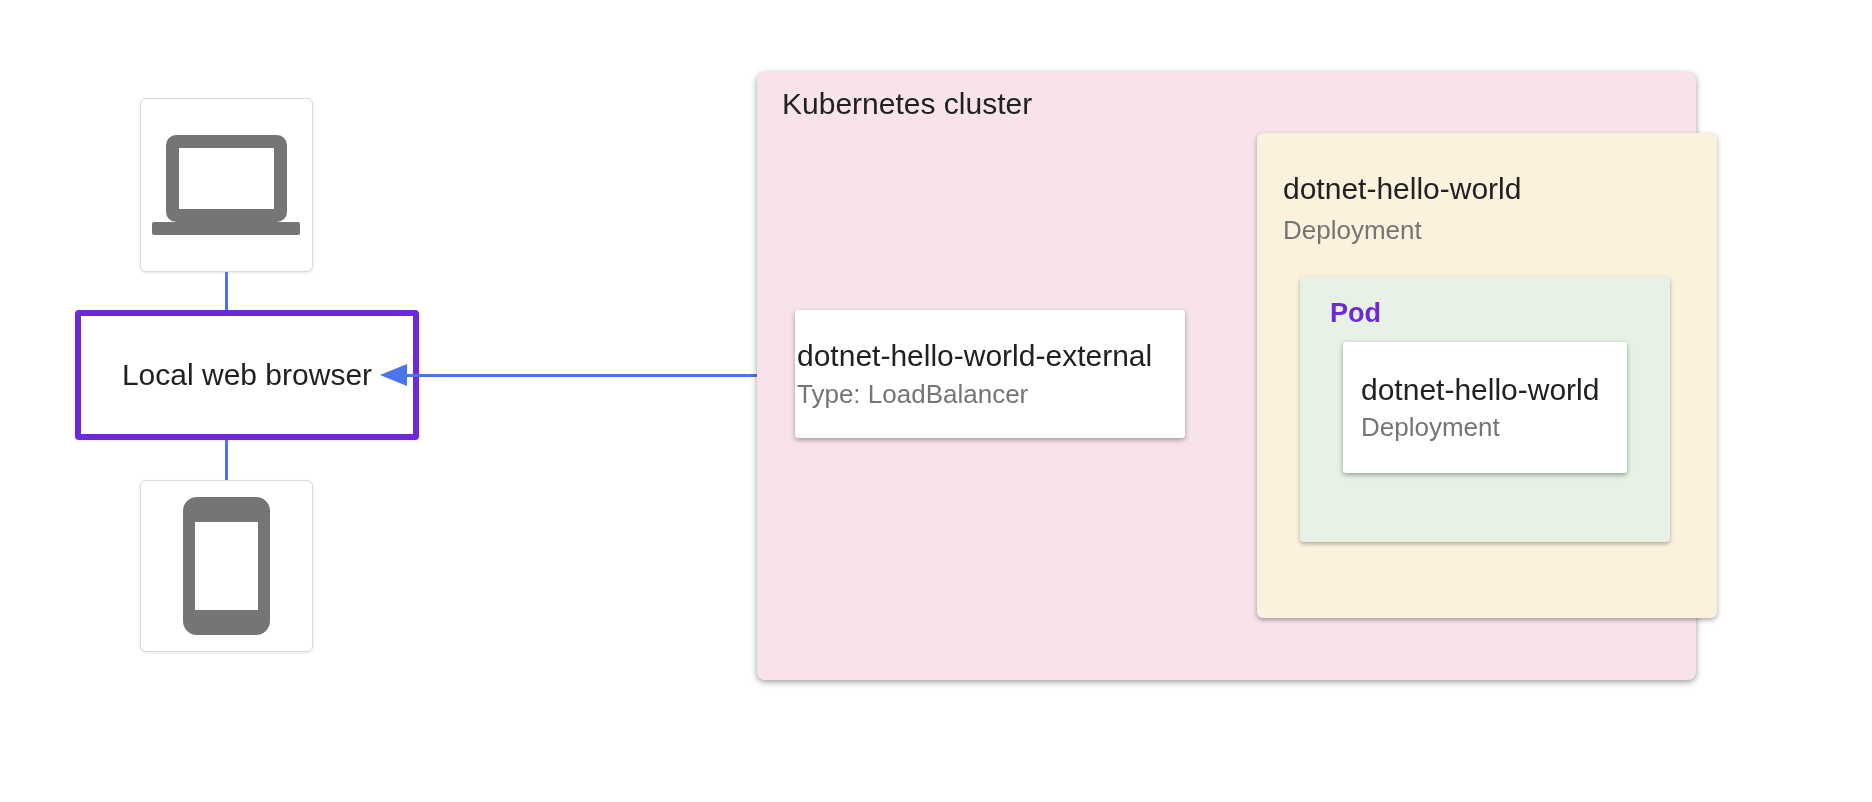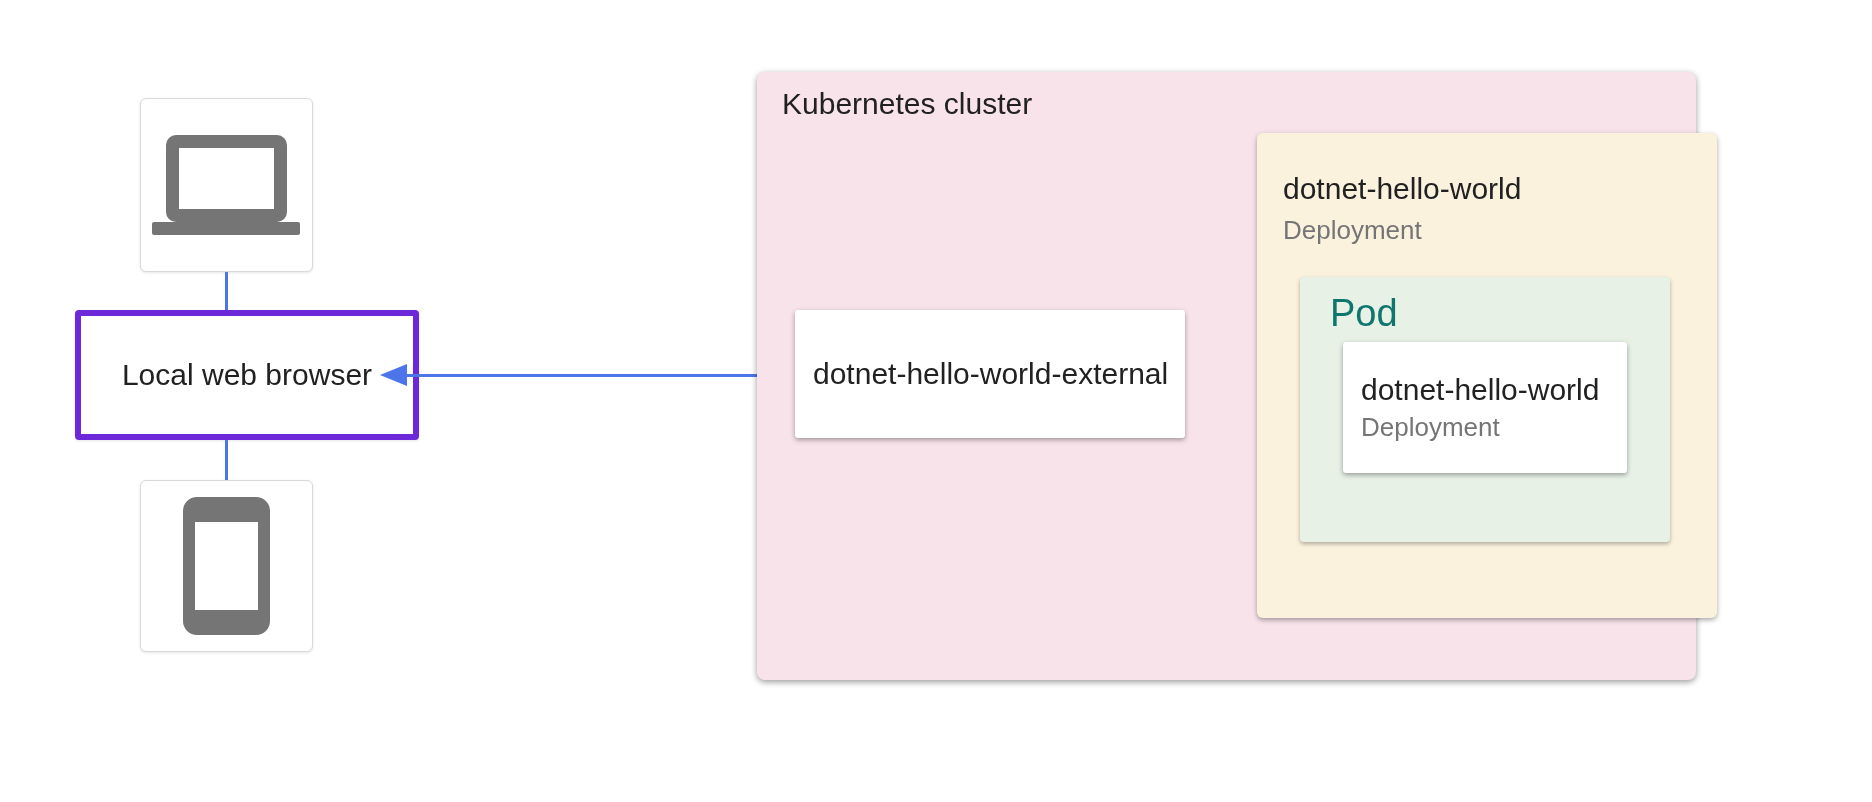--- a/index.html
+++ b/index.html
@@ -99,21 +99,21 @@
     font-size: 30px; color: #212121; line-height: 36px;
   }
 
   .service-box {
     position: absolute; left: 38px; top: 238px;
     width: 390px; height: 128px;
     background: #ffffff; border-radius: 3px;
     box-shadow: 0 2px 5px rgba(0,0,0,0.35);
     box-sizing: border-box;
     display: flex; flex-direction: column; justify-content: center;
-    padding-left: 18px;
+    padding-left: 2px;
   }
   .service-box .title { font-size: 30px; color: #212121; line-height: 40px; }
   .service-box .sub   { font-size: 26px; color: #757575; line-height: 37px; }
 
   .deployment {
     position: absolute; left: 500px; top: 61px;
     width: 460px; height: 485px;
     background: #fbf2de; border-radius: 6px;
     box-shadow: 0 2px 5px rgba(0,0,0,0.35);
     box-sizing: border-box;
@@ -124,21 +124,21 @@
 
   .pod {
     position: absolute; left: 43px; top: 144px;
     width: 370px; height: 265px;
     background: #e7f1e6; border-radius: 4px;
     box-shadow: 0 2px 4px rgba(0,0,0,0.30);
     box-sizing: border-box;
   }
   .pod-label {
     position: absolute; left: 30px; top: 18px;
-    font-size: 38px; color: #0f766e; line-height: 36px;
+    font-size: 27px; color: #6d28d9; line-height: 36px; font-weight: bold;
   }
 
   .container-box {
     position: absolute; left: 43px; top: 65px;
     width: 284px; height: 131px;
     background: #ffffff; border-radius: 3px;
     box-shadow: 0 2px 5px rgba(0,0,0,0.35);
     box-sizing: border-box;
     display: flex; flex-direction: column; justify-content: center;
     padding-left: 18px;
@@ -179,20 +179,21 @@
   <div>
     <div class="hline h2"></div>
     <div class="head head-right2"></div>
   </div>
 
   <div class="cluster">
     <div class="cluster-label">Kubernetes cluster</div>
 
     <div class="service-box">
       <div class="title">dotnet-hello-world-external</div>
+      <div class="sub">Type: LoadBalancer</div>
     </div>
 
     <div class="deployment">
       <div class="dep-title">dotnet-hello-world</div>
       <div class="dep-sub">Deployment</div>
 
       <div class="pod">
         <div class="pod-label">Pod</div>
 
         <div class="container-box">

